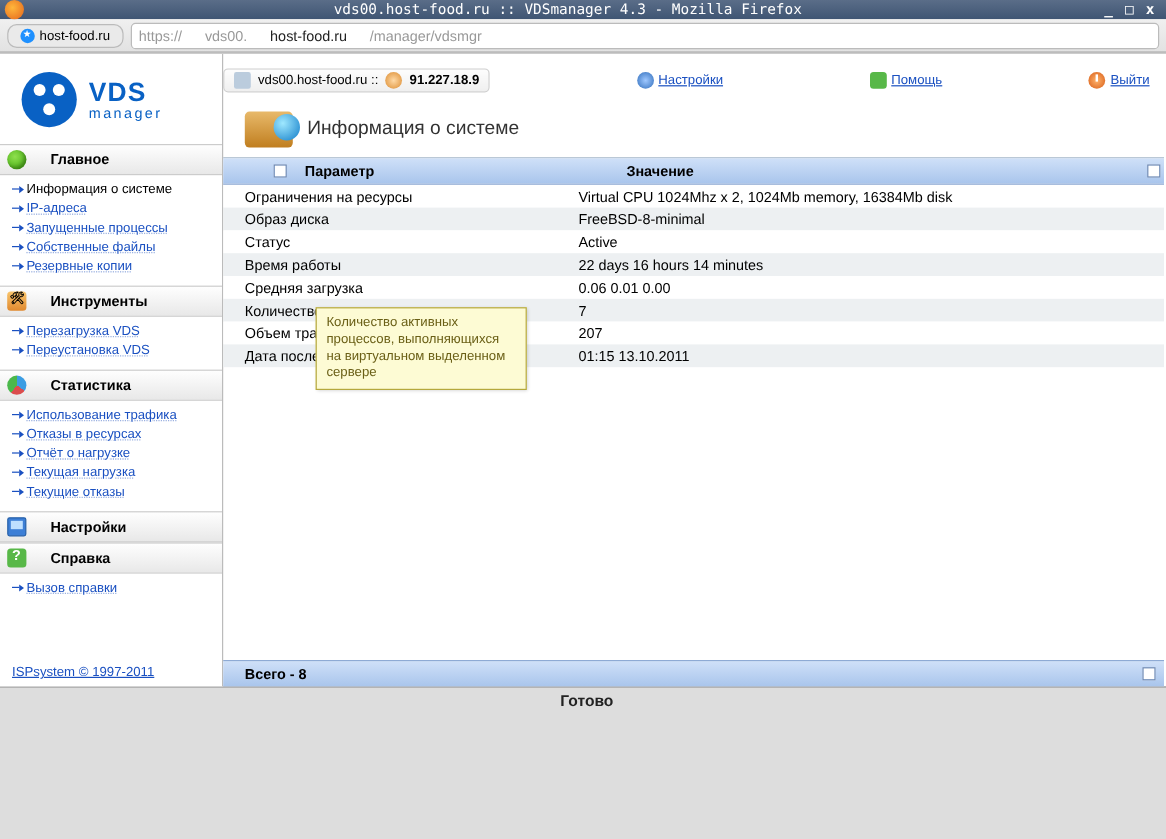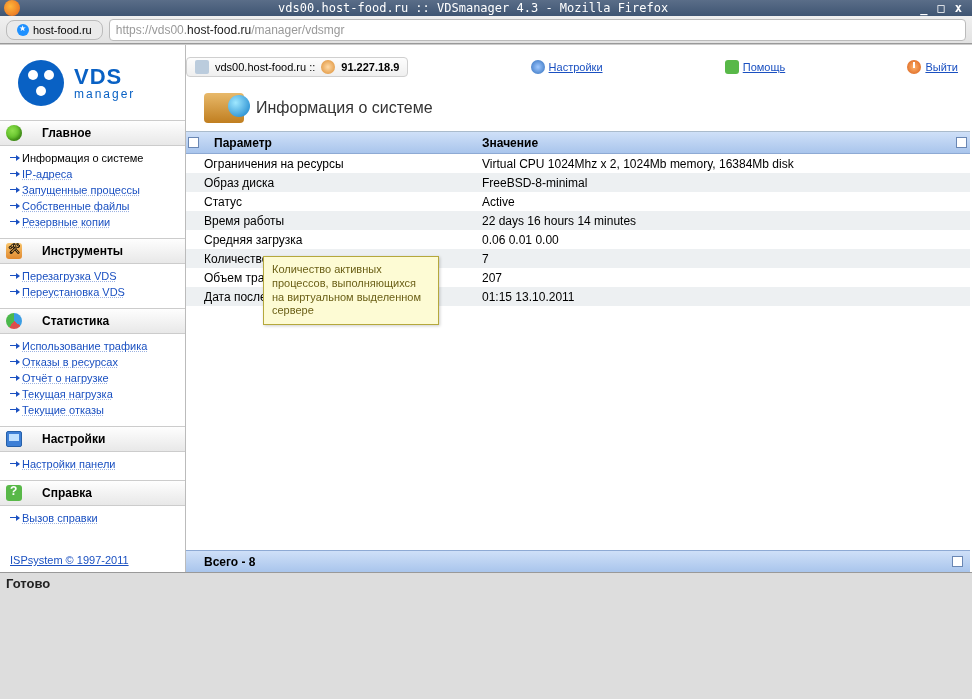--- a/index.html
+++ b/index.html
@@ -8,21 +8,21 @@
 .titlebar { height: 16px; background: linear-gradient(#5a6d88, #3f5573); color: #fff; font-family: monospace; font-size: 12px; display: flex; align-items: center; padding: 0 4px; }
 .titlebar .ff-icon { width: 16px; height: 16px; margin-right: 6px; border-radius: 50%; background: radial-gradient(circle at 40% 40%, #ffb63b, #e4651c); position: relative; }
 .titlebar .title-text { flex: 1; text-align: center; }
 .titlebar .winbtns { display: flex; gap: 10px; font-weight: bold; padding-right: 6px; }
 .titlebar .winbtns span { cursor: pointer; }
 
 .addrbar { height: 28px; background: linear-gradient(#f0f0f0, #e2e2e2); border-bottom: 1px solid #999; display: flex; align-items: center; padding: 0 6px; gap: 6px; }
 .tab-btn { display: flex; align-items: center; gap: 4px; background: #eaeaea; border: 1px solid #bbb; border-radius: 8px; padding: 2px 10px; font-size: 11px; height: 20px; }
 .tab-btn .fav { width: 12px; height: 12px; border-radius: 50%; background: #1e90ff; position: relative; }
 .tab-btn .fav::after { content: "★"; color: #fff; font-size: 8px; position: absolute; left: 2px; top: 0; }
-.url-box { flex: 1; background: #fff; border: 1px solid #bbb; border-radius: 4px; height: 22px; display: flex; align-items: center; padding: 0 6px; font-size: 12px; }
+.url-box { flex: 1; background: #fff; border: 1px solid #bbb; border-radius: 4px; height: 22px; display: flex; align-items: center; padding: 0 6px; font-size: 12px; gap: 19px; }
 .url-box .light { color: #999; }
 .url-box .dark { color: #222; }
 
 .app { display: flex; height: 528px; background: #fff; border-top: 1px solid #ccc; }
 
 .sidebar { width: 186px; border-right: 1px solid #bbb; display: flex; flex-direction: column; background: #fff; }
 .logo { height: 75px; display: flex; align-items: center; padding-left: 18px; gap: 10px; }
 .logo .disc { width: 46px; height: 46px; background: #0961c4; border-radius: 50%; position: relative; }
 .logo .disc::before, .logo .disc::after { content: ""; position: absolute; width: 10px; height: 10px; background: #fff; border-radius: 50%; }
 .logo .disc::before { left: 10px; top: 10px; box-shadow: 16px 0 0 #fff; }
@@ -63,42 +63,42 @@
 .tm-help { border-radius: 3px; background: #58b848; }
 .tm-exit { border-radius: 50%; background: radial-gradient(#ffb36c, #d75c16); position: relative; }
 .tm-exit::after{ content:""; position:absolute; left:6px; top:2px; width:2px; height:6px; background:#fff; }
 
 .page-head { height: 46px; display: flex; align-items: center; gap: 12px; padding-left: 18px; margin-top: 6px; }
 .page-head .pic { width: 40px; height: 30px; background: linear-gradient(#e8b96a, #c07e1f); border-radius: 4px; position: relative; }
 .page-head .pic::after { content: ""; position: absolute; right: -6px; top: 2px; width: 22px; height: 22px; border-radius: 50%; background: radial-gradient(circle at 35% 35%, #9fe8ff, #117dc9); }
 .page-head .pt { font-size: 16px; color: #333; }
 
 .grid-wrap { flex: 1; margin: 0 2px 0 0; display: flex; flex-direction: column; border-top: 1px solid #abc; }
-.grid-h { display: flex; background: linear-gradient(#cfe0f8, #a9c5ec); height: 22px; align-items: center; font-weight: bold; border-bottom: 1px solid #8eaad4; }
+.grid-h { display: flex; background: linear-gradient(#cfe0f8, #a9c5ec); height: 22px; align-items: center; font-weight: bold; border-bottom: 1px solid #8eaad4; padding-left: 40px; }
 .grid-h .c1 { width: 14px; }
 .grid-h .c2 { flex: 0 0 280px; padding-left: 14px; }
 .grid-h .c3 { flex: 1; padding-left: 2px; }
 .grid-h .c4 { width: 18px; text-align: center; }
 .grid-h .sq { width: 11px; height: 11px; background: #fff; border: 1px solid #6a87b4; margin: 0 auto; }
 
 .grid-body { flex: 1; overflow: auto; position: relative; }
 .row { display: flex; height: 19px; align-items: center; }
 .row:nth-child(odd) { background: #fff; }
 .row:nth-child(even) { background: #edf0f2; }
 .row .c1 { width: 14px; }
 .row .c2 { flex: 0 0 280px; padding-left: 4px; }
 .row .c3 { flex: 1; padding-left: 2px; }
 
 .tooltip { position: absolute; left: 77px; top: 102px; width: 176px; background: #fdfbd4; border: 1px solid #b5a83c; padding: 6px 8px; font-size: 11px; color: #6a5f16; line-height: 1.25; box-shadow: 1px 1px 3px rgba(0,0,0,.2); }
 
 .grid-f { height: 22px; background: linear-gradient(#cfe0f8, #a9c5ec); display: flex; align-items: center; padding-left: 18px; font-weight: bold; border-top: 1px solid #8eaad4; }
 .grid-f .fr { margin-left: auto; width: 18px; }
 .grid-f .sq { width: 11px; height: 11px; background: #fff; border: 1px solid #6a87b4; }
 
-.statusbar { height: 22px; background: #ddd; border-top: 1px solid #999; display: flex; align-items: center; padding-left: 6px; font-size: 13px; font-weight: bold; color: #222; }
+.statusbar { height: 22px; background: #ddd; border-top: 1px solid #999; display: flex; align-items: center; padding-left: 6px; font-size: 13px; font-weight: bold; color: #222; justify-content: center; }
 </style>
 </head>
 <body>
 
 <div class="titlebar">
   <span class="ff-icon"></span>
   <span class="title-text">vds00.host-food.ru :: VDSmanager 4.3 - Mozilla Firefox</span>
   <div class="winbtns">
     <span>_</span>
     <span>□</span>
@@ -155,23 +155,20 @@
         <div class="sect-body">
           <div class="itm">Использование трафика</div>
           <div class="itm">Отказы в ресурсах</div>
           <div class="itm">Отчёт о нагрузке</div>
           <div class="itm">Текущая нагрузка</div>
           <div class="itm">Текущие отказы</div>
         </div>
         <div class="sect-head">
           <span class="ico ico-monitor"></span>
           <span>Настройки</span>
-        </div>
-        <div class="sect-body">
-          <div class="itm">Настройки панели</div>
         </div>
         <div class="sect-head">
           <span class="ico ico-help"></span>
           <span>Справка</span>
         </div>
         <div class="sect-body">
           <div class="itm">Вызов справки</div>
         </div>
       </div>
     <div class="spacer"></div>

